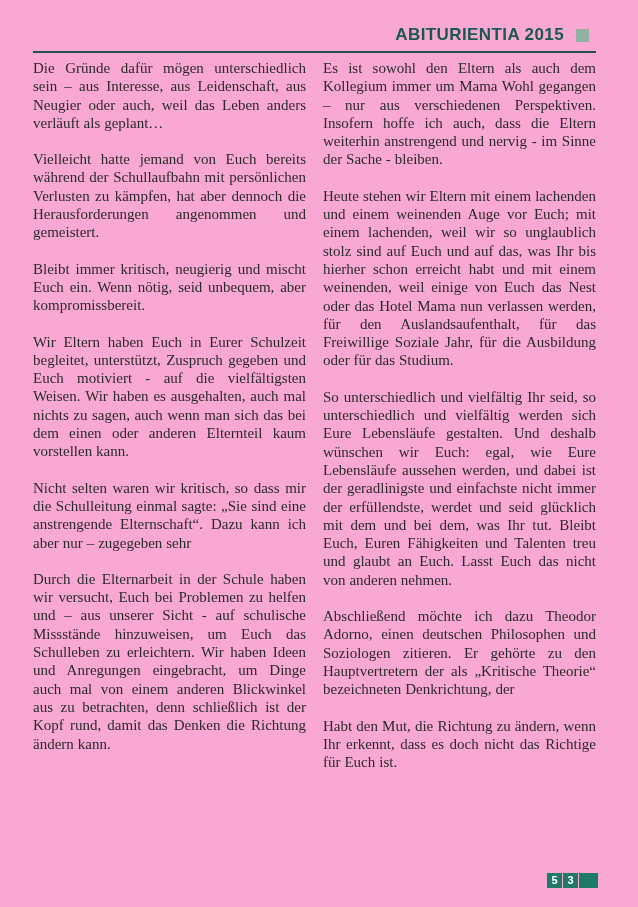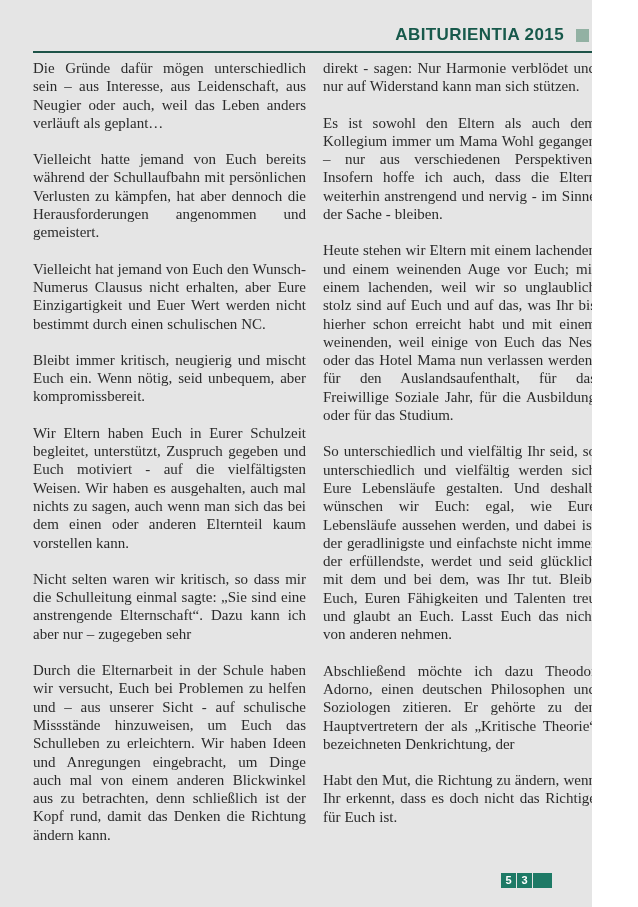--- a/index.html
+++ b/index.html
@@ -1,21 +1,21 @@
 <!DOCTYPE html>
 <html lang="de"><head>
 <meta charset="utf-8">
 <style>
   * { margin: 0; padding: 0; box-sizing: border-box; }
   html, body { background: #ffffff; }
   .page {
     position: relative;
-    width: 592px;
+    width: 638px;
     height: 907px;
-    background: #e5e5e5;
+    background: #f9a8d4;
     font-family: "Liberation Serif", "DejaVu Serif", serif;
     color: #2b2b2b;
     overflow: hidden;
   }
   
   .header {
     position: absolute;
     left: 33px;
     top: 0;
     width: 563px;
@@ -108,28 +108,26 @@
       <span class="header-title">ABITURIENTIA 2015</span>
       <span class="header-square"></span>
     </div>
     <div class="header-rule"></div>
   </header>
 
   <main class="columns">
     <div class="col">
       <p>Die Gründe dafür mögen unterschiedlich sein – aus Interesse, aus Leidenschaft, aus Neugier oder auch, weil das Leben anders verläuft als geplant…</p>
       <p>Vielleicht hatte jemand von Euch bereits während der Schullaufbahn mit persönlichen Verlusten zu kämpfen, hat aber dennoch die Herausforderungen angenommen und gemeistert.</p>
-      <p>Vielleicht hat jemand von Euch den Wunsch-Numerus Clausus nicht erhalten, aber Eure Einzigartigkeit und Euer Wert werden nicht bestimmt durch einen schulischen NC.</p>
       <p>Bleibt immer kritisch, neugierig und mischt Euch ein. Wenn nötig, seid unbequem, aber kompromissbereit.</p>
       <p>Wir Eltern haben Euch in Eurer Schulzeit begleitet, unterstützt, Zuspruch gegeben und Euch motiviert - auf die vielfältigsten Weisen. Wir haben es ausgehalten, auch mal nichts zu sagen, auch wenn man sich das bei dem einen oder anderen Elternteil kaum vorstellen kann.</p>
       <p>Nicht selten waren wir kritisch, so dass mir die Schulleitung einmal sagte: „Sie sind eine anstrengende Elternschaft“. Dazu kann ich aber nur – zugegeben sehr</p>
       <p>Durch die Elternarbeit in der Schule haben wir versucht, Euch bei Problemen zu helfen und – aus unserer Sicht - auf schulische Missstände hinzuweisen, um Euch das Schulleben zu erleichtern. Wir haben Ideen und Anregungen eingebracht, um Dinge auch mal von einem anderen Blickwinkel aus zu betrachten, denn schließlich ist der Kopf rund, damit das Denken die Richtung ändern kann.</p>
     </div>
     <div class="col">
-      <p>direkt - sagen: Nur Harmonie verblödet und nur auf Widerstand kann man sich stützen.</p>
       <p>Es ist sowohl den Eltern als auch dem Kollegium immer um Mama Wohl gegangen – nur aus verschiedenen Perspektiven. Insofern hoffe ich auch, dass die Eltern weiterhin anstrengend und nervig - im Sinne der Sache - bleiben.</p>
       <p>Heute stehen wir Eltern mit einem lachenden und einem weinenden Auge vor Euch; mit einem lachenden, weil wir so unglaublich stolz sind auf Euch und auf das, was Ihr bis hierher schon erreicht habt und mit einem weinenden, weil einige von Euch das Nest oder das Hotel Mama nun verlassen werden, für den Auslandsaufenthalt, für das Freiwillige Soziale Jahr, für die Ausbildung oder für das Studium.</p>
       <p>So unterschiedlich und vielfältig Ihr seid, so unterschiedlich und vielfältig werden sich Eure Lebensläufe gestalten. Und deshalb wünschen wir Euch: egal, wie Eure Lebensläufe aussehen werden, und dabei ist der geradlinigste und einfachste nicht immer der erfüllendste, werdet und seid glücklich mit dem und bei dem, was Ihr tut. Bleibt Euch, Euren Fähigkeiten und Talenten treu und glaubt an Euch. Lasst Euch das nicht von anderen nehmen.</p>
       <p>Abschließend möchte ich dazu Theodor Adorno, einen deutschen Philosophen und Soziologen zitieren. Er gehörte zu den Hauptvertretern der als „Kritische Theorie“ bezeichneten Denkrichtung, der</p>
       <p>Habt den Mut, die Richtung zu ändern, wenn Ihr erkennt, dass es doch nicht das Richtige für Euch ist.</p>
     </div>
   </main>
 
   <footer class="footer">
     <span class="pg">5</span>

